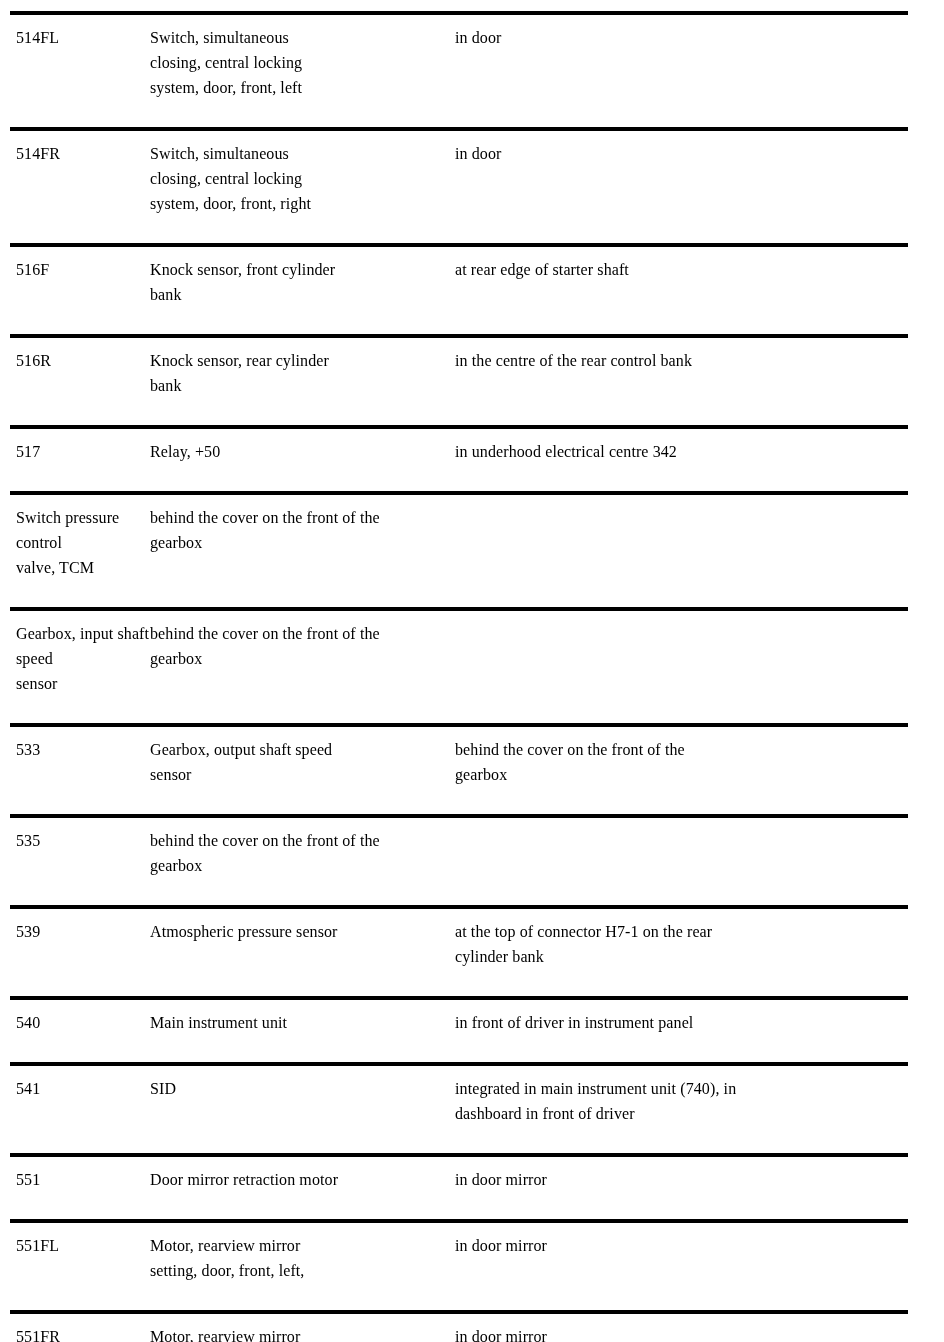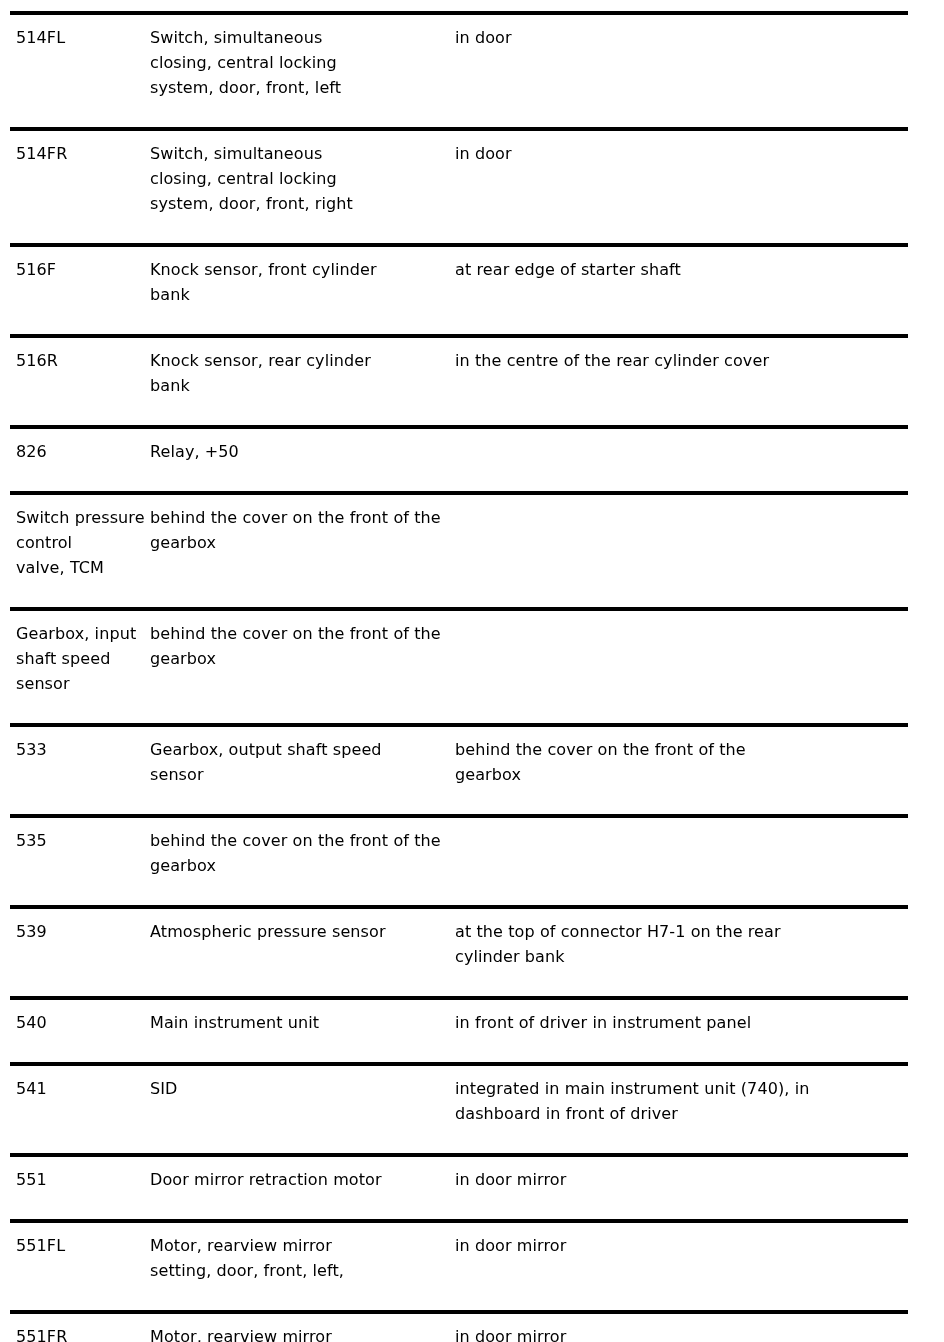--- a/index.html
+++ b/index.html
@@ -23,20 +23,21 @@
   .row {
     display: grid;
     grid-template-columns: 134px 305px 1fr;
     border-top: 4px solid #000000;
     padding: 10px 0 27px 6px;
     box-sizing: border-box;
   }
   .cell {
     white-space: pre-line;
     letter-spacing: 0.1px;
+    font-family: Liberation Serif, serif;
   }
 </style>
 </head>
 <body>
 
 <div class="doc-table">
 
   <div class="row">
     <div class="cell">514FL</div>
     <div class="cell">Switch, simultaneous
@@ -57,26 +58,27 @@
     <div class="cell">516F</div>
     <div class="cell">Knock sensor, front cylinder
 bank</div>
     <div class="cell">at rear edge of starter shaft</div>
   </div>
 
   <div class="row">
     <div class="cell">516R</div>
     <div class="cell">Knock sensor, rear cylinder
 bank</div>
-    <div class="cell">in the centre of the rear cylinder cover</div>
+    <div class="cell">in the centre of the rear control bank</div>
   </div>
 
   <div class="row">
-    <div class="cell">826</div>
+    <div class="cell">517</div>
     <div class="cell">Relay, +50</div>
+    <div class="cell">in underhood electrical centre 342</div>
   </div>
 
   <div class="row">
     <div class="cell">Switch pressure control
 valve, TCM</div>
     <div class="cell">behind the cover on the front of the
 gearbox</div>
   </div>
 
   <div class="row">

